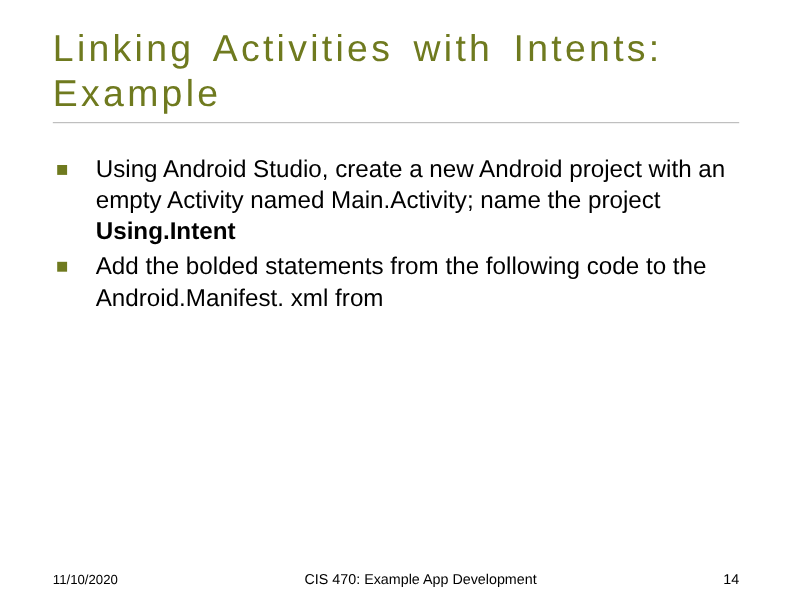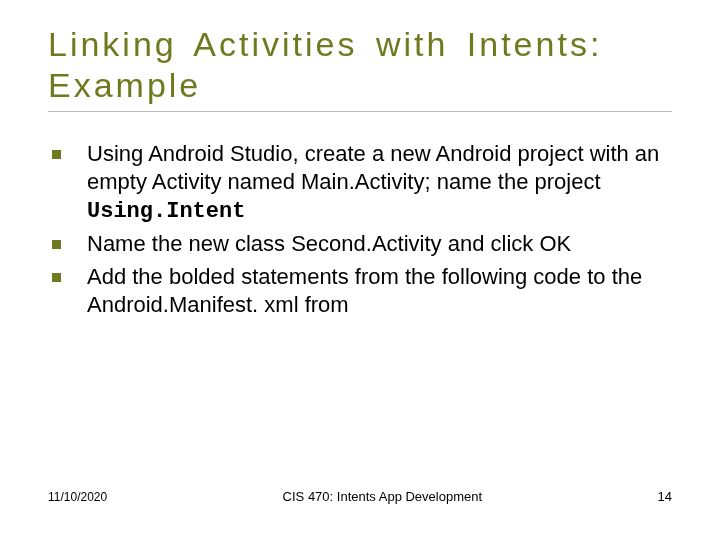--- a/index.html
+++ b/index.html
@@ -36,31 +36,31 @@
     background: #6f7a1f;
     flex: 0 0 9px;
     margin-top: 10px;
     margin-right: 26px;
   }
   .txt {
     font-size: 22px;
     color: #000;
     line-height: 1.28;
   }
-  .bold { font-weight: 700; font-family: Liberation Mono, monospace; }
+  .bold { font-weight: 700; }
   .arrow {
     display: inline-block;
     font-size: 20px;
     vertical-align: middle;
     position: relative;
     top: -1px;
   }
   .footer {
     position: absolute;
-    left: 48px; right: 48px; bottom: 36px;
+    left: 48px; right: 48px; bottom: 6px;
     display: flex;
     justify-content: space-between;
     align-items: baseline;
     font-size: 12px;
     color: #000;
   }
   .footer .mid { flex: 1; text-align: center; font-size: 13px; }
   .footer .right { font-size: 13px; }
 </style>
 </head>
@@ -73,31 +73,27 @@
     <ul class="bullets">
 
       <li>
         <span class="sq"></span>
         <span class="txt">
           <span>Using Android Studio, create a new Android project with an empty Activity named Main.Activity; name the project </span><span class="bold">Using.Intent</span><span></span>
         </span>
       </li>
 
 
-      <li>
-        <span class="sq"></span>
-        <span class="txt">Name the new class Second.Activity and click OK</span>
-      </li>
 
       <li>
         <span class="sq"></span>
         <span class="txt">Add the bolded statements from the following code to the Android.Manifest. xml from</span>
       </li>
 
     </ul>
   </div>
 
   <div class="footer">
     <span>11/10/2020</span>
-    <span class="mid">CIS 470: Intents App Development</span>
+    <span class="mid">CIS 470: Example App Development</span>
     <span class="right">14</span>
   </div>
 </div>
 
 </body></html>

